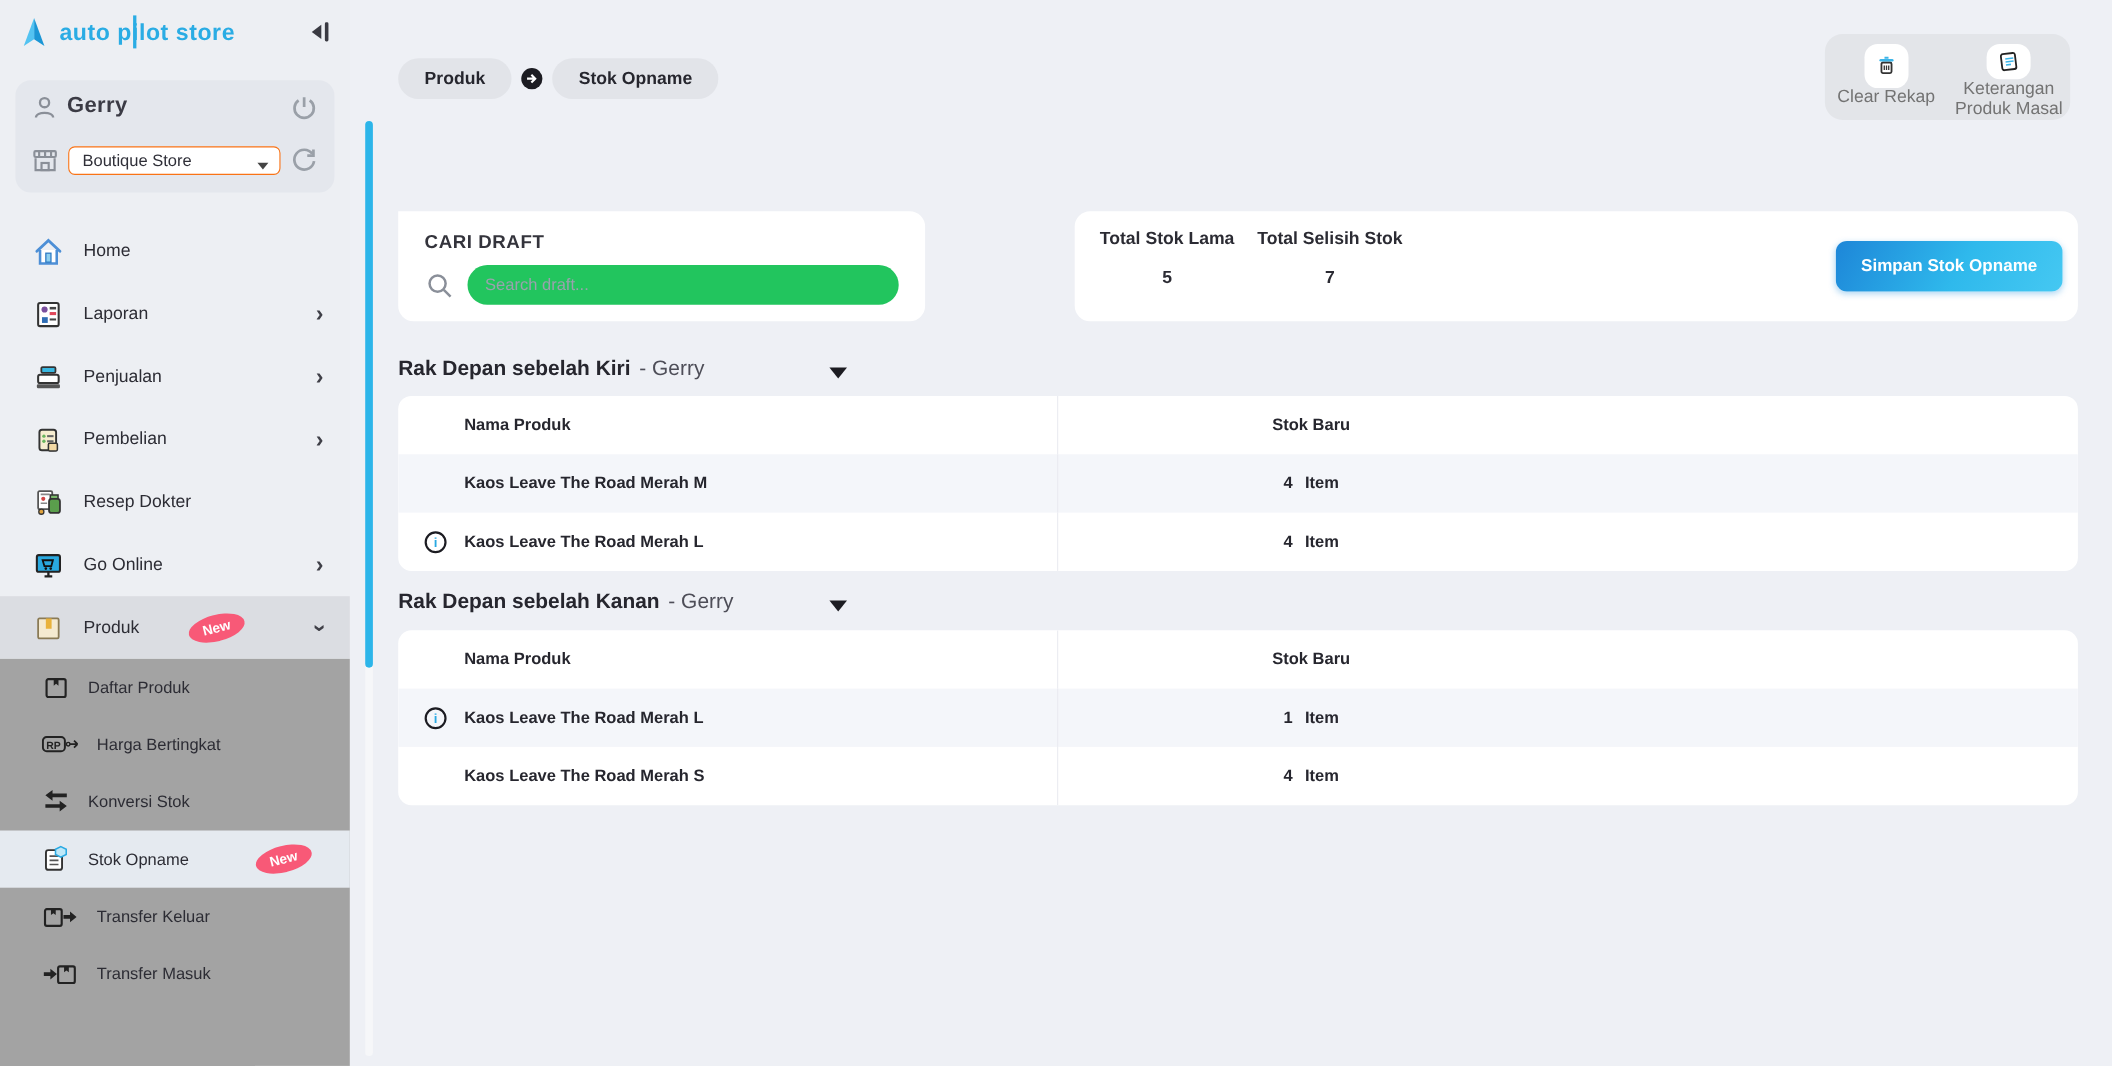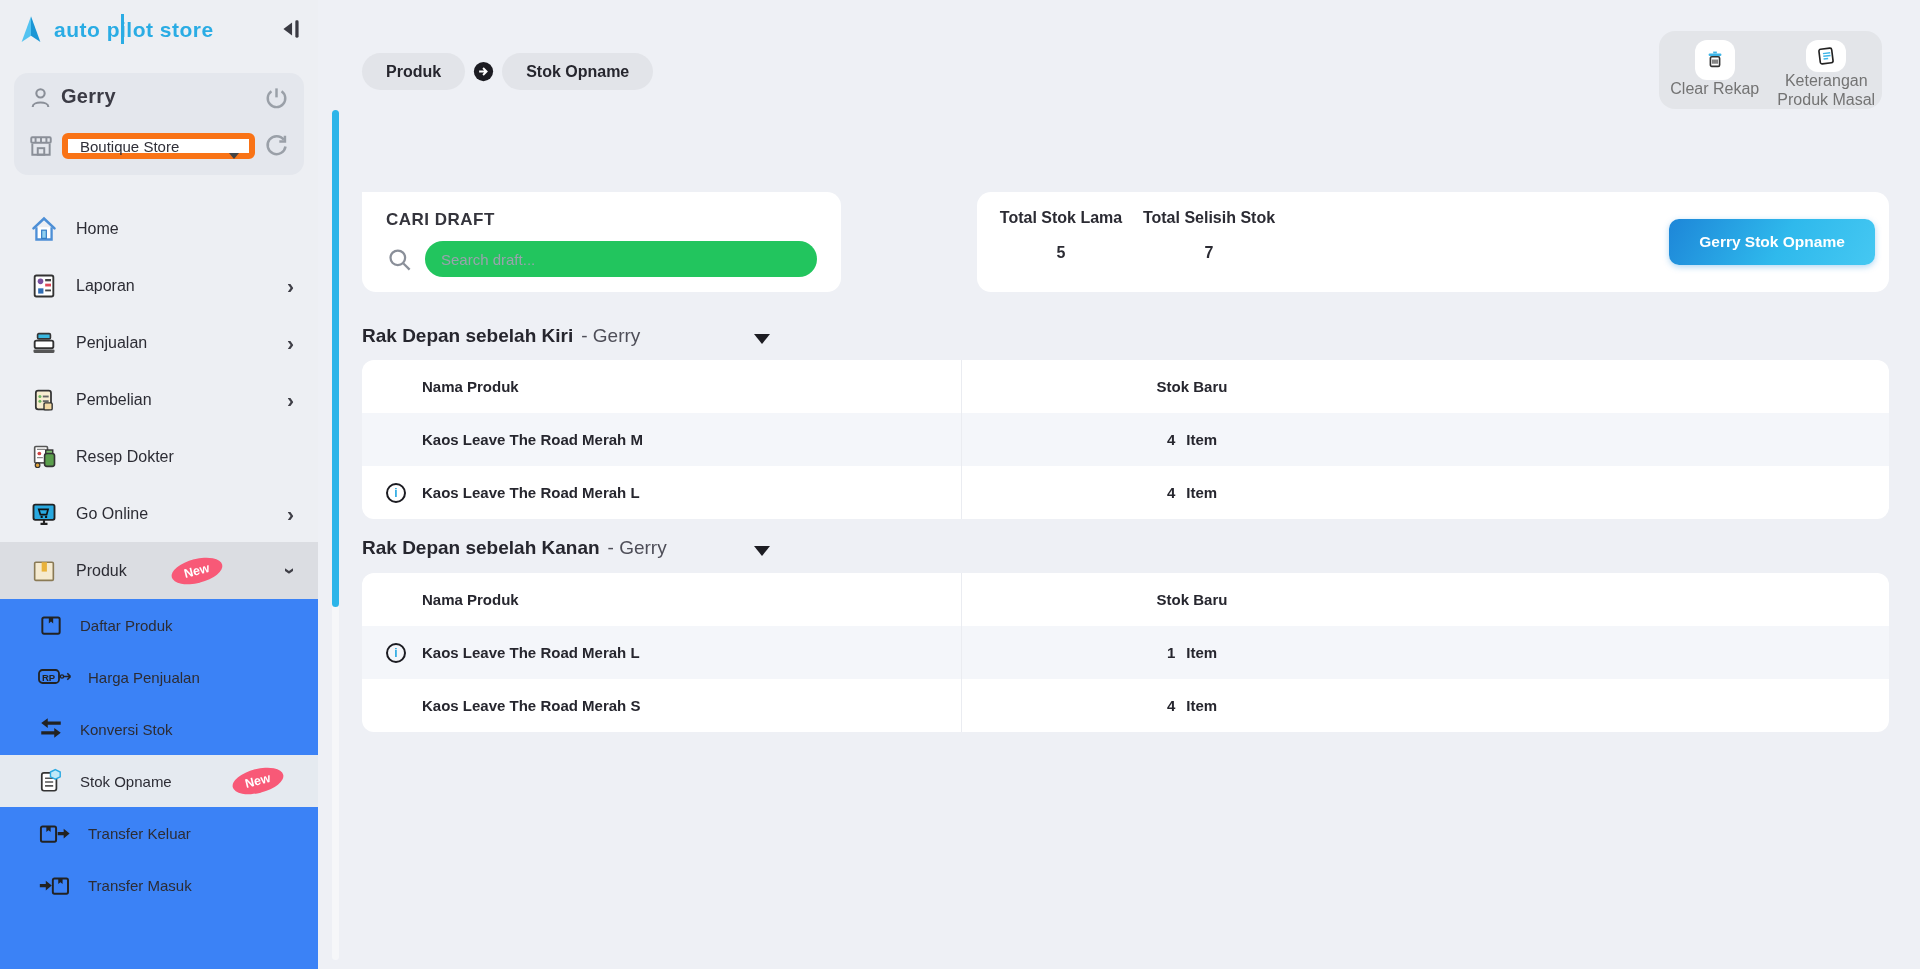--- a/index.html
+++ b/index.html
@@ -12,37 +12,37 @@
   .logo-mark { width:30px; height:30px; }
   .brand-text { font-size:21px; font-weight:700; color:#2aace4; margin-left:8px; letter-spacing:.5px; position:relative; }
   .brand-caret { position:absolute; left:121px; top:14px; width:2.5px; height:30px; background:#2aace4; }
   .collapse-btn { position:absolute; right:14px; top:16px; width:26px; height:26px; cursor:pointer; }
 
   .user-card { margin:13px 14px 0; background:#e4e7ed; border-radius:14px; padding:12px 14px; }
   .user-row { display:flex; gap:8px; height:34px; }
   .user-name { font-size:20px; font-weight:700; color:#3b3b45; letter-spacing:.3px; }
   .icon-btn { margin-left:auto; width:27px; height:27px; cursor:pointer; }
   .store-row { display:flex; align-items:center; gap:8px; margin-top:10px; height:34px; }
-  .store-select { flex:1; background:#fff; border:6px solid #f97316; border-radius:6px; height:26px;
+  .store-select { flex:1; background:#fff; border:1px solid #f97316; border-radius:6px; height:26px;
     display:flex; align-items:center; padding:0 12px; font-size:15px; color:#2f2f38; cursor:pointer; position:relative; }
   .select-caret { position:absolute; right:10px; top:14px; width:0; height:0;
     border-left:5px solid transparent; border-right:5px solid transparent; border-top:6px solid #444; }
 
   .menu { margin-top:25px; }
   .menu-item { height:57px; display:flex; align-items:center; padding-left:30px; gap:18px; cursor:pointer; }
   .menu-item .mi-icon { width:28px; height:28px; flex:0 0 28px; }
   .menu-label { font-size:16px; color:#2c2c34; font-weight:500; }
   .chev { margin-left:auto; margin-right:24px; font-size:21px; color:#3f3f47; font-weight:700; }
   .chev.down { transform:rotate(90deg); }
   .menu-item.active { background:#dbdde2; }
 
   .badge-new { background:#f85977; color:#fff; font-size:12.5px; font-weight:700;
     padding:5px 13px; border-radius:50%; transform:rotate(-14deg); display:inline-block; }
 
-  .submenu { background:#3b82f6; height:370px; }
+  .submenu { background:#a3a3a3; height:370px; }
   .sub-item { height:52px; display:flex; align-items:center; padding-left:38px; gap:16px; cursor:pointer; }
   .sub-item .mi-icon { width:26px; height:26px; flex:0 0 26px; }
   .sub-item .mi-icon.wide { width:34px; flex:0 0 34px; }
   .sub-label { font-size:15px; color:#2c2c34; }
   .sub-item.active { background:#e5eaf0; }
   .transfer-heading { margin-top:24px; height:40px; display:flex; align-items:center; padding-left:38px;
     font-size:16px; font-weight:700; color:#2c2c34; text-decoration:underline; }
 
   
   .main { position:absolute; left:318px; top:0; right:0; bottom:0; }
@@ -234,21 +234,21 @@
         </svg>
         <span class="sub-label">Daftar Produk</span>
       </div>
       <div class="sub-item">
         <svg class="mi-icon wide" viewBox="0 0 34 24">
           <rect x="1" y="5" width="20" height="13" rx="3.5" fill="none" stroke="#222" stroke-width="1.8"></rect>
           <text x="4" y="15.5" font-size="9.5" font-weight="bold" fill="#222" font-family="Liberation Sans, sans-serif">RP</text>
           <circle cx="24" cy="11.5" r="1.6" fill="none" stroke="#222" stroke-width="1.3"></circle>
           <path d="M25.5 11.5 h7 M32.5 11.5 l-3.2 -3.2 M32.5 11.5 l-3.2 3.2" stroke="#222" stroke-width="1.6" fill="none"></path>
         </svg>
-        <span class="sub-label">Harga Penjualan</span>
+        <span class="sub-label">Harga Bertingkat</span>
       </div>
       <div class="sub-item">
         <svg class="mi-icon" viewBox="0 0 24 24">
           <path d="M21 8.5 H9 V5.5 L3 10 L9 14.5 V11.5 H21 Z" fill="#222" transform="translate(0,-3.5)"></path>
           <path d="M3 15.5 H15 V12.5 L21 17 L15 21.5 V18.5 H3 Z" fill="#222" transform="translate(0,-1.5)"></path>
         </svg>
         <span class="sub-label">Konversi Stok</span>
       </div>
       <div class="sub-item active">
         <svg class="mi-icon" viewBox="0 0 24 24">
@@ -333,21 +333,21 @@
 
   <div class="stats-card">
     <div class="stat">
       <div class="stat-label">Total Stok Lama</div>
       <div class="stat-value">5</div>
     </div>
     <div class="stat">
       <div class="stat-label">Total Selisih Stok</div>
       <div class="stat-value">7</div>
     </div>
-    <button class="save-btn">Gerry Stok Opname</button>
+    <button class="save-btn">Simpan Stok Opname</button>
   </div>
 
   <div class="section-header sh1">
     <span class="section-title">Rak Depan sebelah Kiri</span>
     <span class="section-owner">- Gerry</span>
     <span class="section-caret"></span>
   </div>
   <div class="data-table t1">
     <div class="t-row head">
       <div class="cell-name">Nama Produk</div>

